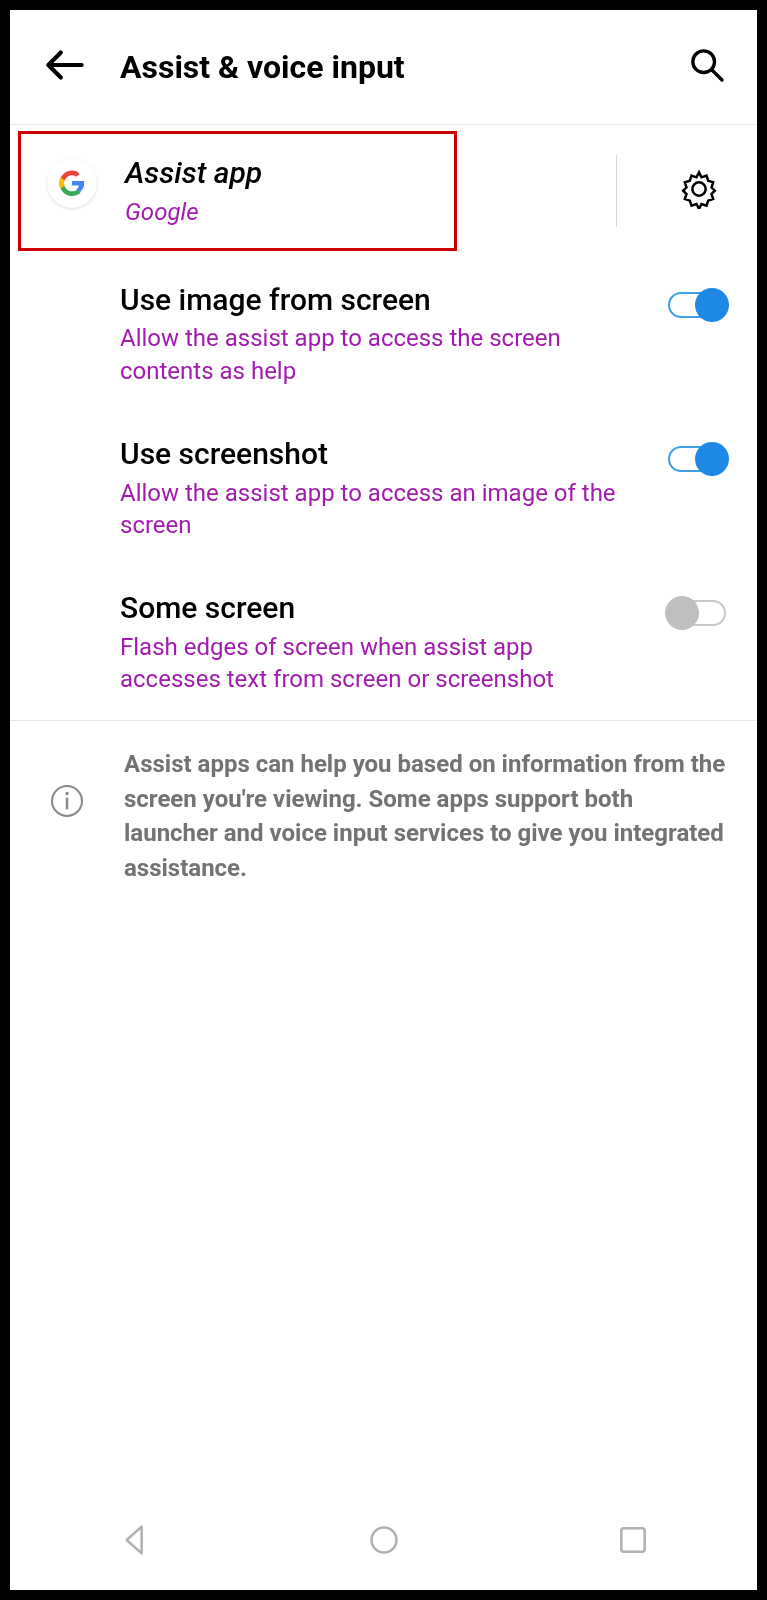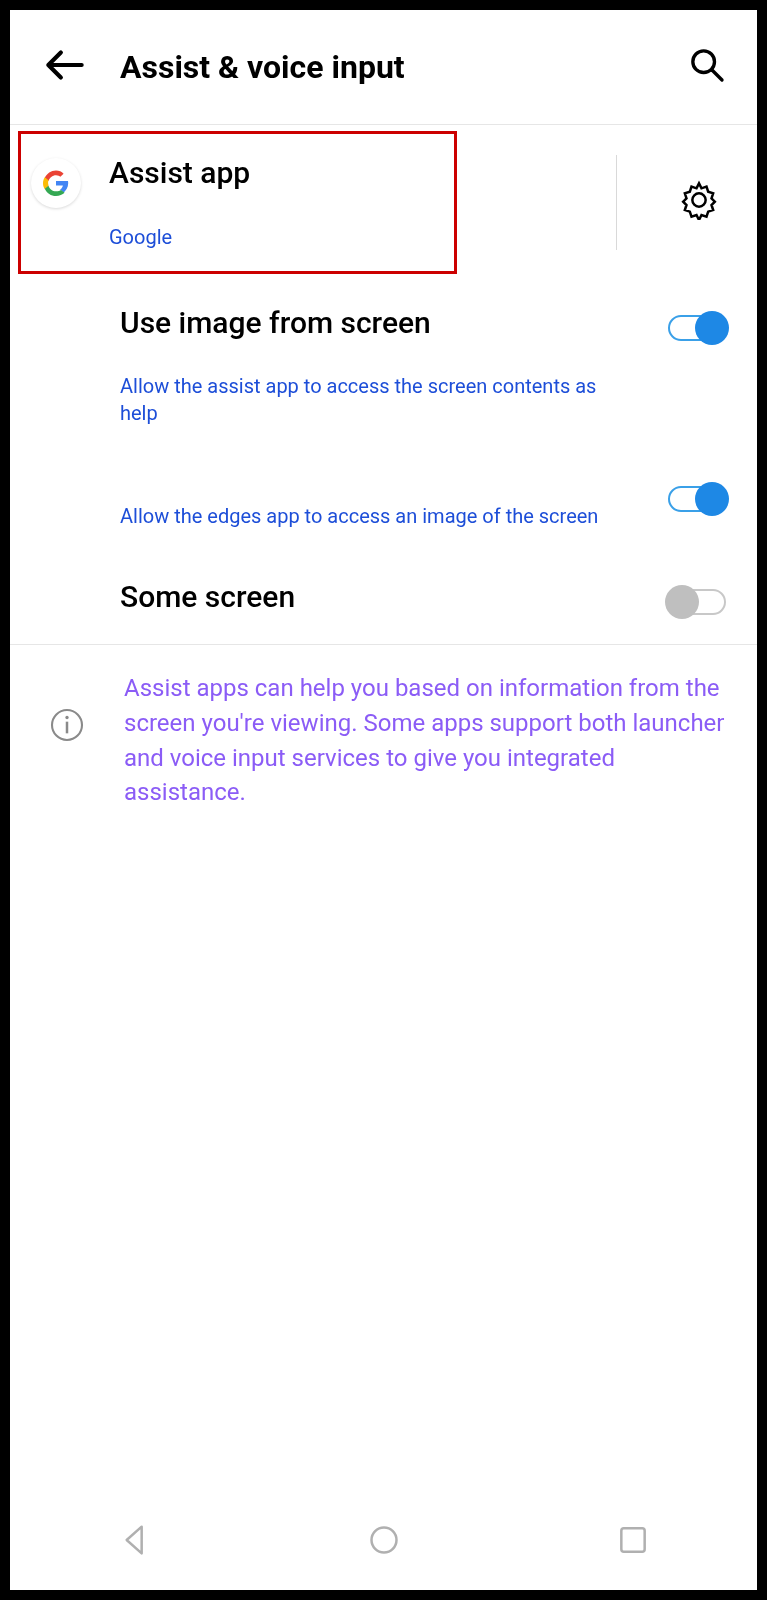--- a/index.html
+++ b/index.html
@@ -56,39 +56,39 @@
     gap: 4px;
     padding-right: 8px;
   }
   .row .content .title {
     font-size: 30px;
     color: #000;
     font-weight: 500;
     line-height: 1.25;
   }
   .row .content .sub {
-    font-size: 20px;
-    color: #1d4ed8;
+    font-size: 24px;
+    color: #a21caf;
     line-height: 1.35;
-    margin-top: 28px;
   }
   .row .trailing {
     flex: 0 0 auto;
     display:flex;
     align-items:center;
     justify-content:center;
     padding-top:6px;
   }
 
   
   .assist-row {
     position: relative;
     border: 3px solid #c00;
     margin: 6px 300px 6px 8px;
-    padding: 20px 10px 20px 6px;
+    padding: 20px 10px 20px 22px;
+    font-style: italic;
   }
   .assist-row-wrap { position: relative; }
   .assist-divider {
     position: absolute;
     right: 140px;
     top: 30px;
     bottom: 30px;
     width: 1px;
     background: #d9d9d9;
   }
@@ -159,22 +159,23 @@
   .info-icon {
     flex: 0 0 58px;
     display:flex;
     justify-content:center;
     padding-top: 34px;
   }
   .info-icon svg { width: 40px; height: 40px; }
   .info-text {
     flex:1;
     font-size: 24px;
-    color: #8b5cf6;
+    color: #737373;
     line-height: 1.45;
+    font-weight: bold;
   }
 
   
   .navbar {
     position: absolute;
     bottom: 0;
     left: 0; right: 0;
     height: 96px;
     display:flex;
     align-items:center;
@@ -238,34 +239,36 @@
       <div class="toggle">
         <div class="track"></div>
           <div class="thumb"></div>
       </div>
     </div>
   </div>
 
   <div class="row">
     <div class="leading"></div>
     <div class="content">
-      <div class="sub">Allow the edges app to access an image of the screen</div>
+      <div class="title">Use screenshot</div>
+      <div class="sub">Allow the assist app to access an image of the screen</div>
     </div>
     <div class="trailing">
       <div class="toggle">
         <div class="track"></div>
           <div class="thumb"></div>
       </div>
     </div>
   </div>
 
   <div class="row">
     <div class="leading"></div>
     <div class="content">
       <div class="title">Some screen</div>
+      <div class="sub">Flash edges of screen when assist app accesses text from screen or screenshot</div>
     </div>
     <div class="trailing">
       <div class="toggle off">
         <div class="track"></div>
           <div class="thumb"></div>
       </div>
     </div>
   </div>
 
   <div class="section-divider"></div>

